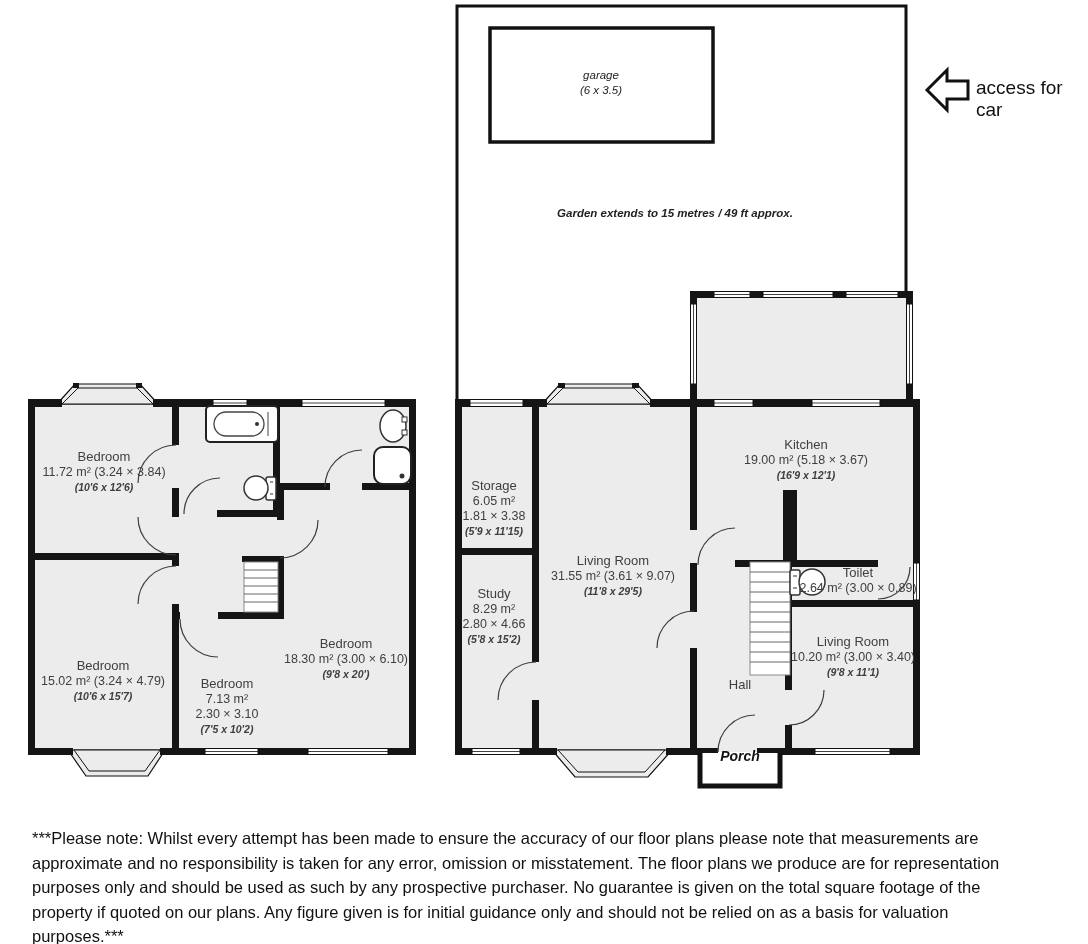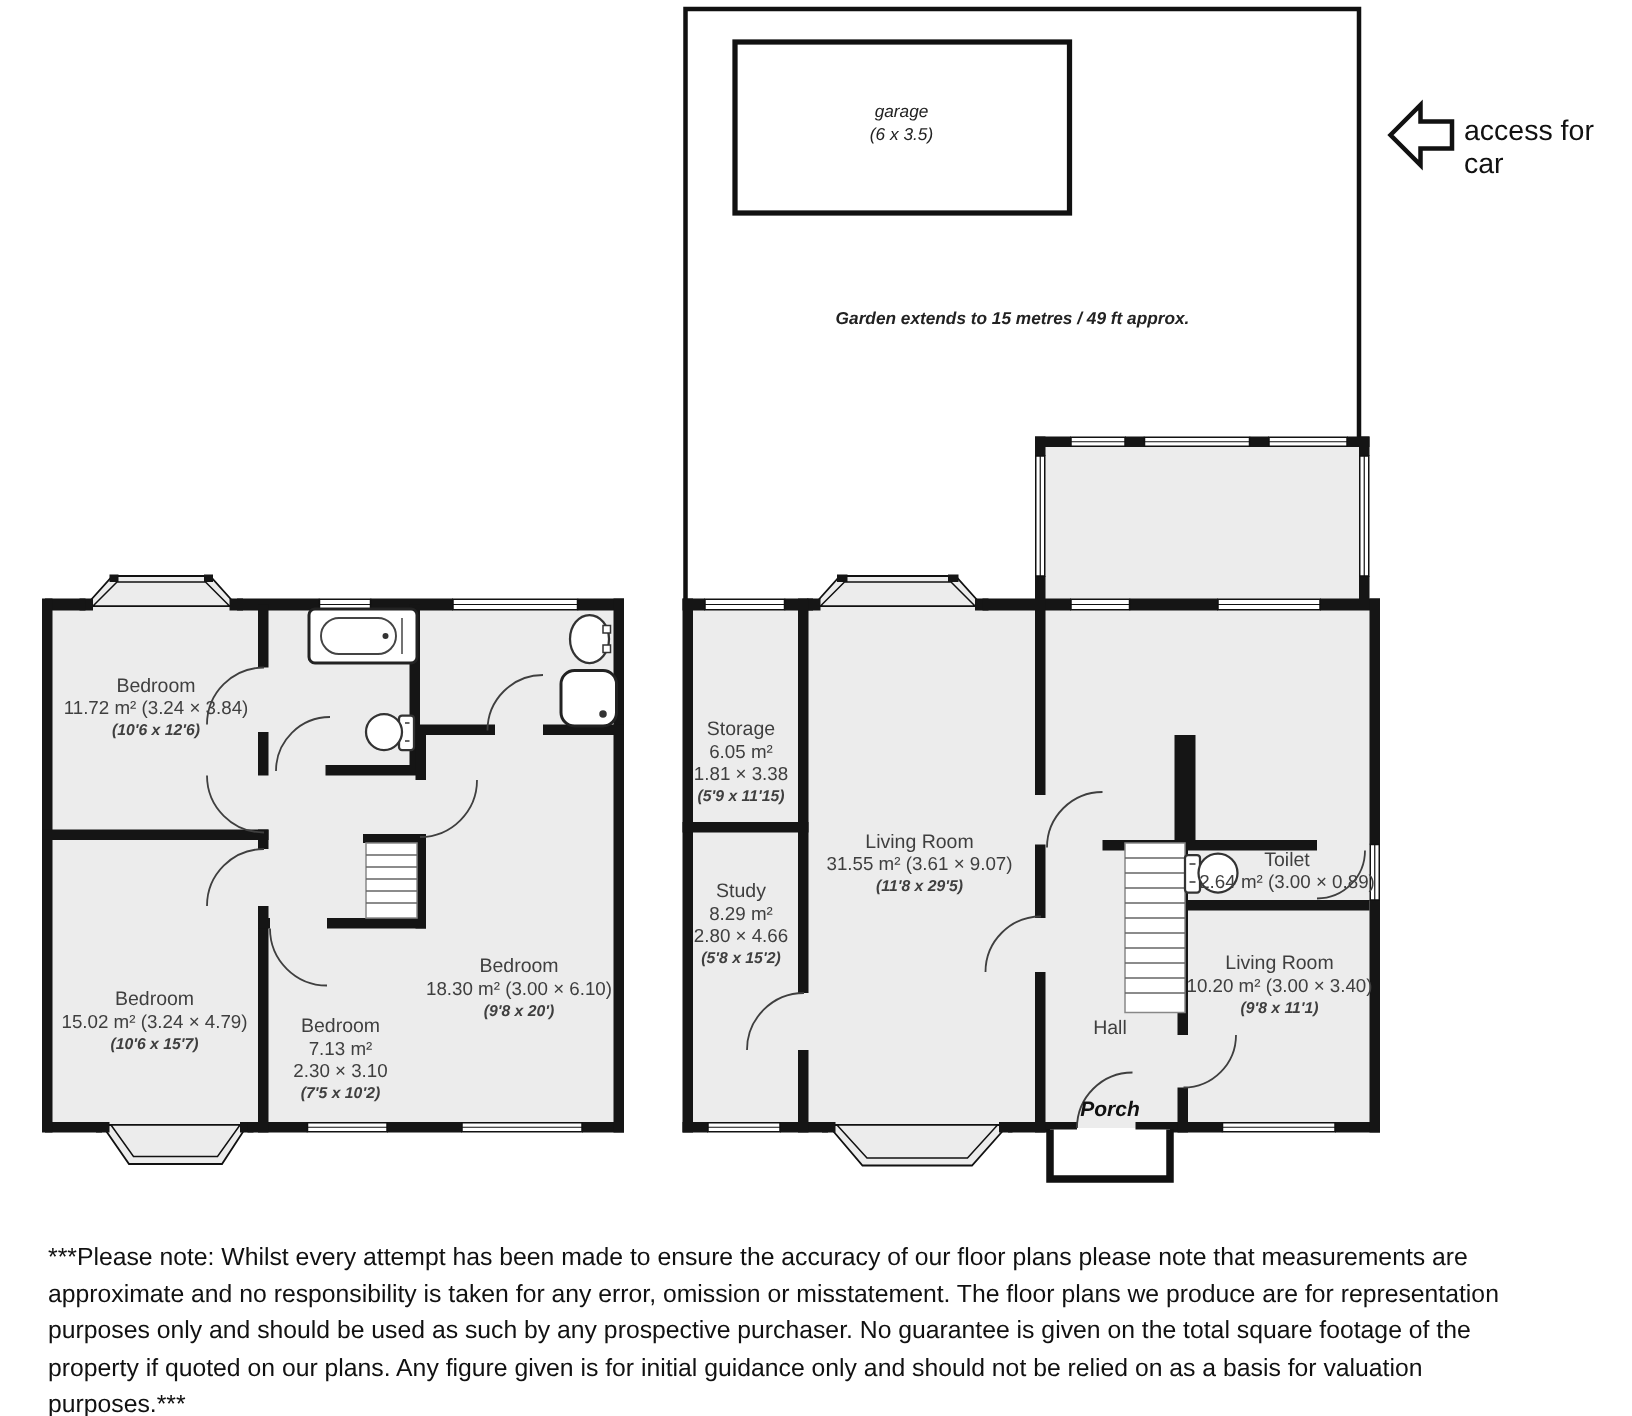--- a/index.html
+++ b/index.html
@@ -259,26 +259,31 @@
     <div class="room-name">Study</div>
     <div class="room-metric">8.29 m²</div>
     <div class="room-metric">2.80 × 4.66</div>
     <div class="room-imp">(5'8 x 15'2)</div>
   </div>
   <div class="lbl" style="left:613px;top:553px">
     <div class="room-name">Living Room</div>
     <div class="room-metric">31.55 m² (3.61 × 9.07)</div>
     <div class="room-imp">(11'8 x 29'5)</div>
   </div>
+  <div class="lbl" style="left:806px;top:437px">
+    <div class="room-name">Kitchen</div>
+    <div class="room-metric">19.00 m² (5.18 × 3.67)</div>
+    <div class="room-imp">(16'9 x 12'1)</div>
+  </div>
   <div class="lbl" style="left:858px;top:565px">
     <div class="room-name">Toilet</div>
     <div class="room-metric">2.64 m² (3.00 × 0.89)</div>
   </div>
   <div class="lbl" style="left:853px;top:634px">
     <div class="room-name">Living Room</div>
     <div class="room-metric">10.20 m² (3.00 × 3.40)</div>
     <div class="room-imp">(9'8 x 11'1)</div>
   </div>
   <div class="lbl hall-lbl" style="left:740px;top:677px">Hall</div>
-  <div class="lbl porch-lbl" style="left:740px;top:731px">Porch</div>
+  <div class="lbl porch-lbl" style="left:740px;top:748px">Porch</div>
 
   <div class="disclaimer">***Please note: Whilst every attempt has been made to ensure the accuracy of our floor plans please note that measurements are approximate and no responsibility is taken for any error, omission or misstatement. The floor plans we produce are for representation purposes only and should be used as such by any prospective purchaser. No guarantee is given on the total square footage of the property if quoted on our plans. Any figure given is for initial guidance only and should not be relied on as a basis for valuation purposes.***</div>
 </div>
 
 </body></html>

